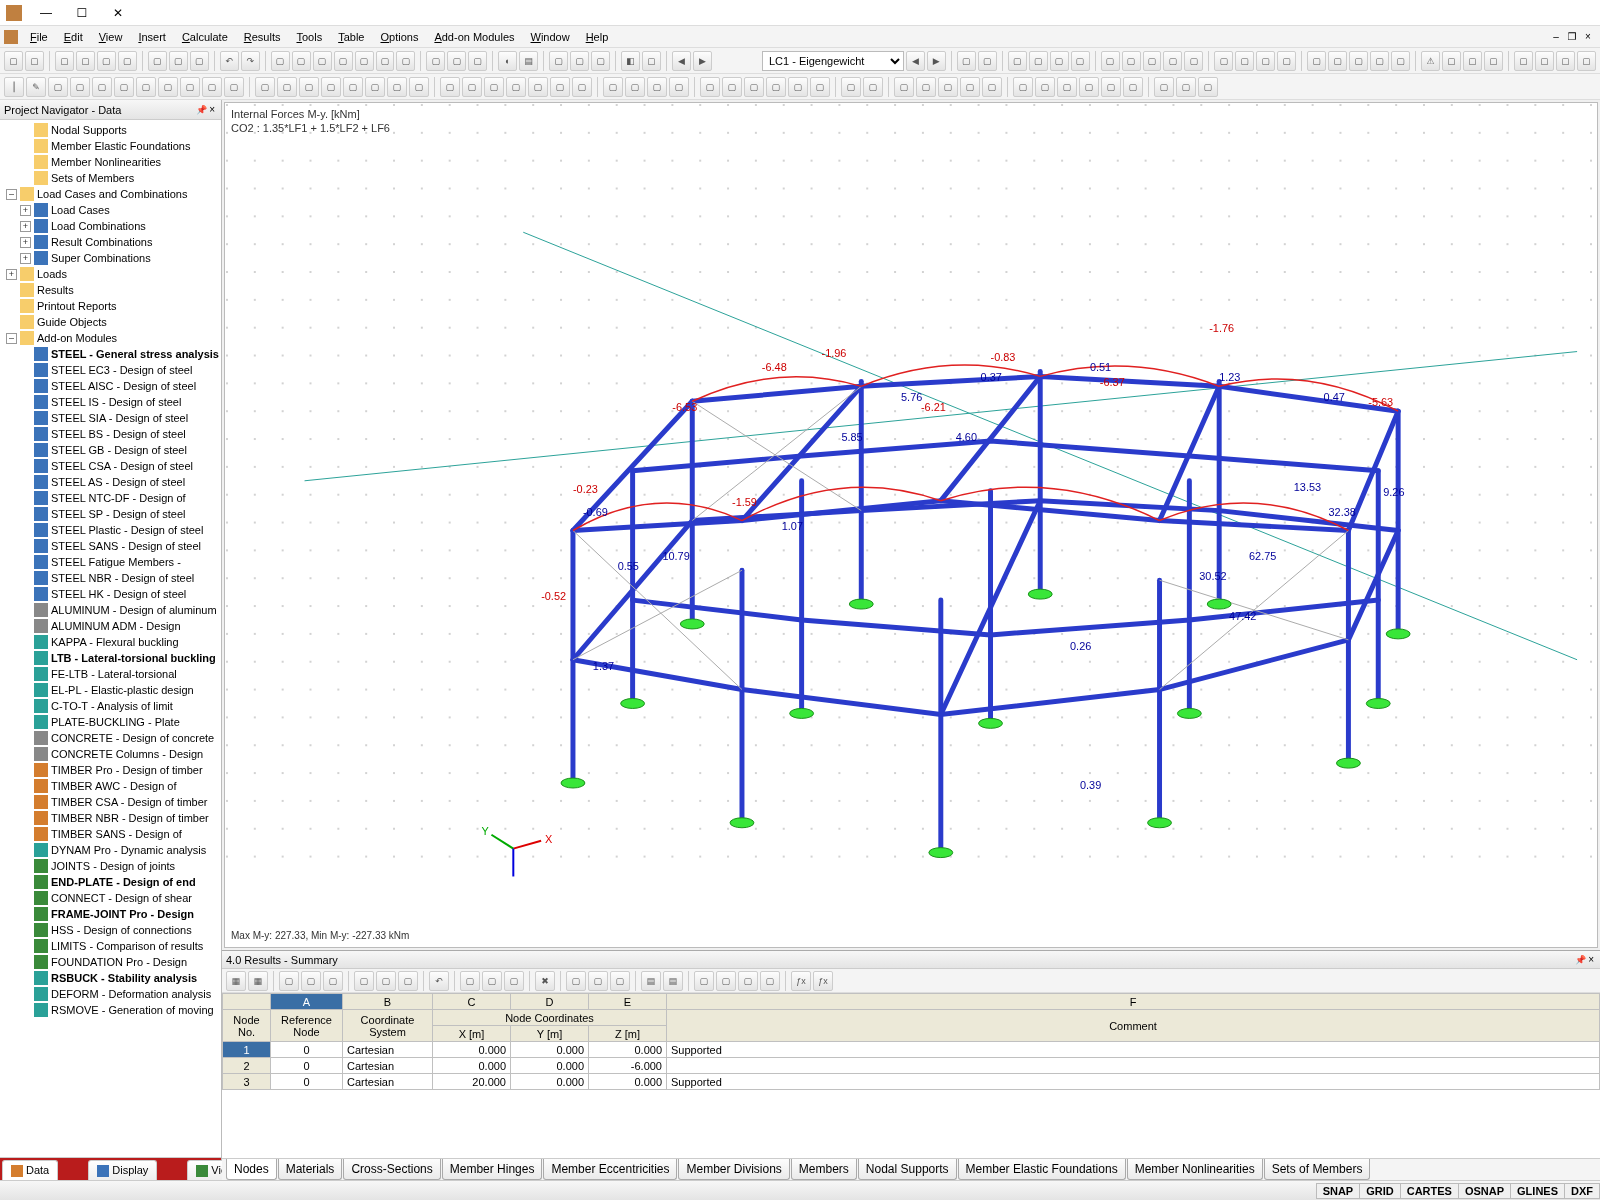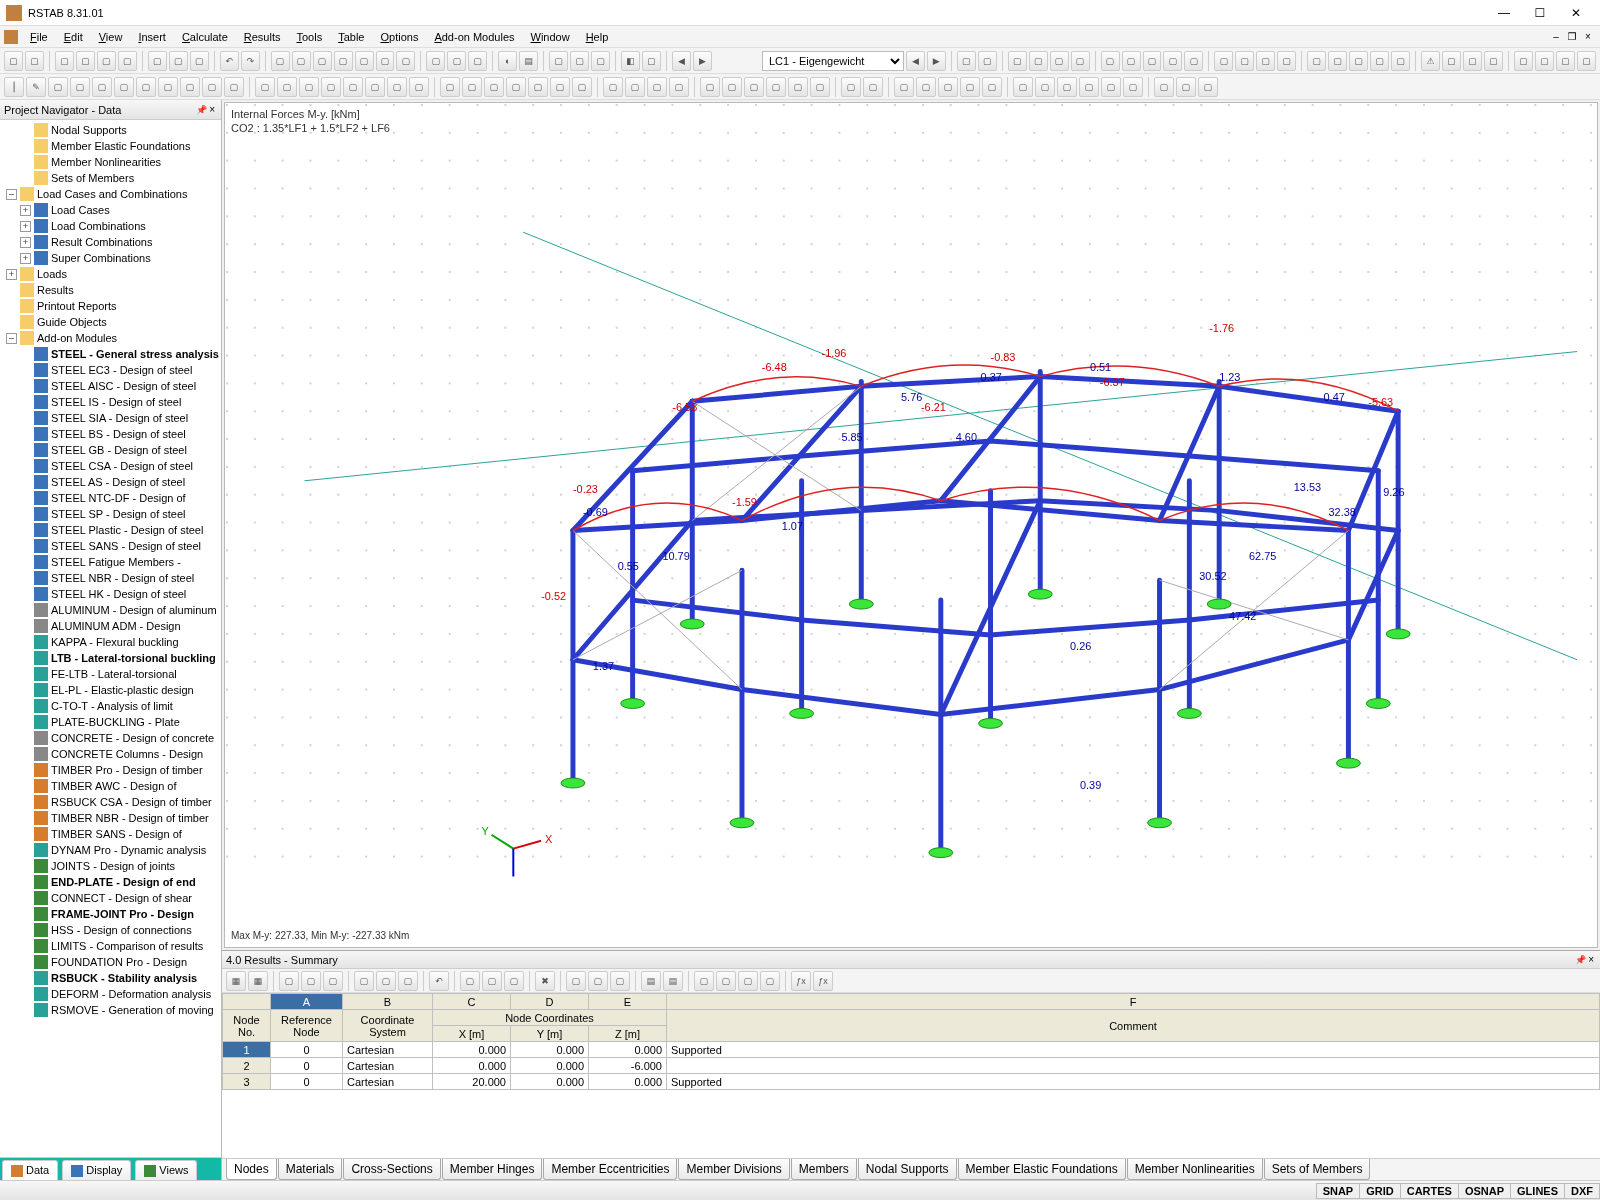--- a/index.html
+++ b/index.html
@@ -29,21 +29,21 @@
 .tree li { white-space: nowrap; padding: 1px 2px; cursor: pointer; display: flex; align-items: center; }
 .tree .tog { width: 11px; height: 11px; border: 1px solid #999; margin-right: 3px; font-size: 9px; line-height: 9px; text-align: center; background:#fff; color:#333; user-select:none;}
 .tree .notog { width: 11px; margin-right: 3px; display:inline-block;}
 .tree .ico { width: 14px; height: 14px; margin-right: 3px; display:inline-block; font-size:9px; line-height:14px; text-align:center; color:#fff;}
 .ico-folder { background:#f7cd6b;}
 .ico-blue { background:#3b73b9;}
 .ico-green { background:#3a8a3a;}
 .ico-orange { background:#d47d2e;}
 .ico-teal { background:#2aa198;}
 .ico-gray { background:#888;}
-.nav-bottom { display:flex; border-top:1px solid #ccc; background:#14b8a6;}
+.nav-bottom { display:flex; border-top:1px solid #ccc; background:#b91c1c;gap:26px;}
 .nav-tab { flex:0 0 auto; padding:3px 8px; border:1px solid #ccc; border-bottom:none; background:linear-gradient(#fff,#eee); margin:2px 2px 0 2px; border-radius:3px 3px 0 0; cursor:pointer; font-size:11px;}
 .nav-tab.active { background:#fff; font-weight:normal;}
 .nav-tab .ticon { display:inline-block; width:12px; height:12px; margin-right:3px; vertical-align:middle;}
 .right-area { flex:1; display:flex; flex-direction:column; min-width:0;}
 .viewport { flex:1; position:relative; background:#fff; border:1px solid #bbb; margin:2px; overflow:hidden;}
 .viewport .vp-label { position:absolute; top:4px; left:6px; font-size:10px; color:#333; line-height:1.3;}
 .viewport .vp-stats { position:absolute; bottom:6px; left:6px; font-size:10px; color:#333;}
 svg.model { position:absolute; inset:0;}
 .results-panel { height:230px; display:flex; flex-direction:column; border-top:1px solid #aaa; background:#ec4899;}
 .res-header { height:18px; background:linear-gradient(#f7f7f7,#e4e4e4); border-bottom:1px solid #ccc; padding:1px 4px; font-size:11px; display:flex; align-items:center;}
@@ -65,21 +65,20 @@
 .btab.active { background:#fff; border-top:1px solid #fff;}
 .statusbar { height:20px; background:linear-gradient(#f7f7f7,#e4e4e4); border-top:1px solid #ccc; display:flex; align-items:center; font-size:11px;}
 .statusbar .sb-spacer { flex:1;}
 .statusbar .sb-cell { border:1px solid #bbb; padding:1px 6px; margin:0 0 0 -1px; background:#f0f0f0;font-weight:bold;}
 </style>
 </head>
 <body>
 
 <div class="titlebar">
   <div class="app-icon"></div>
-  <div class="title">RSTAB 8.31.01</div>
   <div class="win-btns">
     <div class="win-btn">—</div>
     <div class="win-btn">☐</div>
     <div class="win-btn">✕</div>
   </div>
 </div>
 
 <div class="menubar">
   <div class="app-icon" style="width:14px;height:14px;background:#c08040;margin-right:4px;"></div>
   <div id="menus"><span class="menu-item"><u>F</u>ile</span><span class="menu-item"><u>E</u>dit</span><span class="menu-item"><u>V</u>iew</span><span class="menu-item"><u>I</u>nsert</span><span class="menu-item"><u>C</u>alculate</span><span class="menu-item"><u>R</u>esults</span><span class="menu-item"><u>T</u>ools</span><span class="menu-item"><u>T</u>able</span><span class="menu-item"><u>O</u>ptions</span><span class="menu-item"><u>A</u>dd-on Modules</span><span class="menu-item"><u>W</u>indow</span><span class="menu-item"><u>H</u>elp</span></div>
@@ -453,21 +452,21 @@
               <span>TIMBER Pro - Design of timber</span>
             </li>
             <li>
               <span class="notog"></span>
               <span class="ico ico-orange"></span>
               <span>TIMBER AWC - Design of</span>
             </li>
             <li>
               <span class="notog"></span>
               <span class="ico ico-orange"></span>
-              <span>RSBUCK CSA - Design of timber</span>
+              <span>TIMBER CSA - Design of timber</span>
             </li>
             <li>
               <span class="notog"></span>
               <span class="ico ico-orange"></span>
               <span>TIMBER NBR - Design of timber</span>
             </li>
             <li>
               <span class="notog"></span>
               <span class="ico ico-orange"></span>
               <span>TIMBER SANS - Design of</span>

